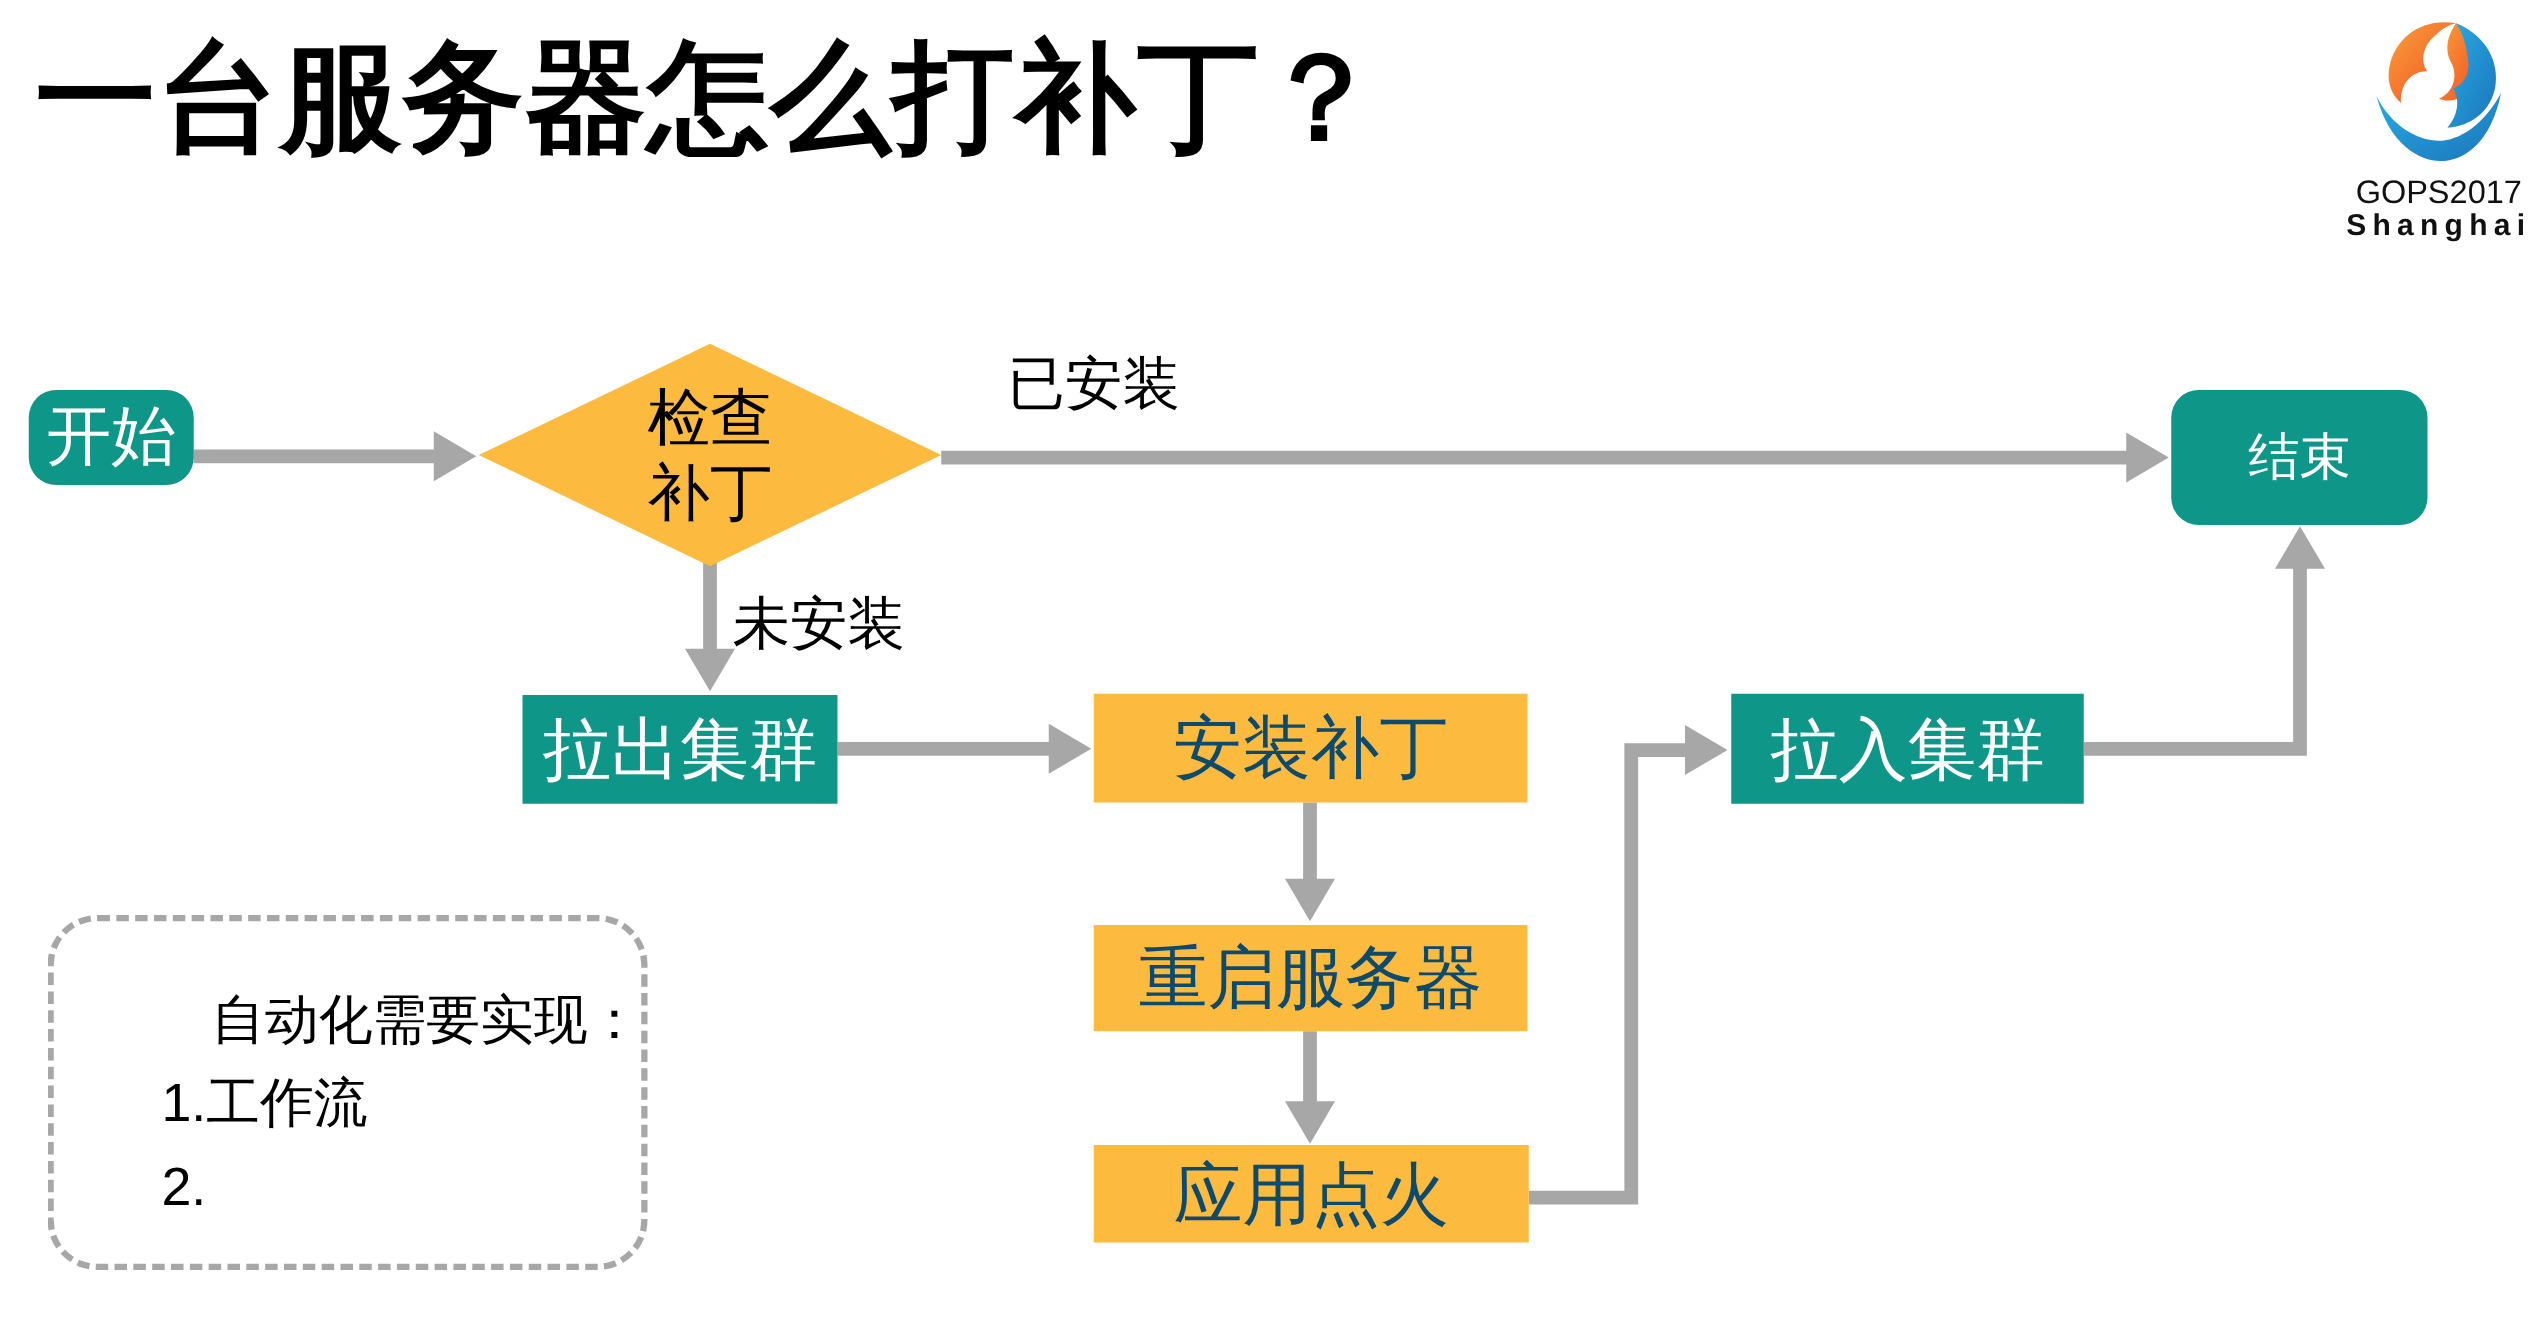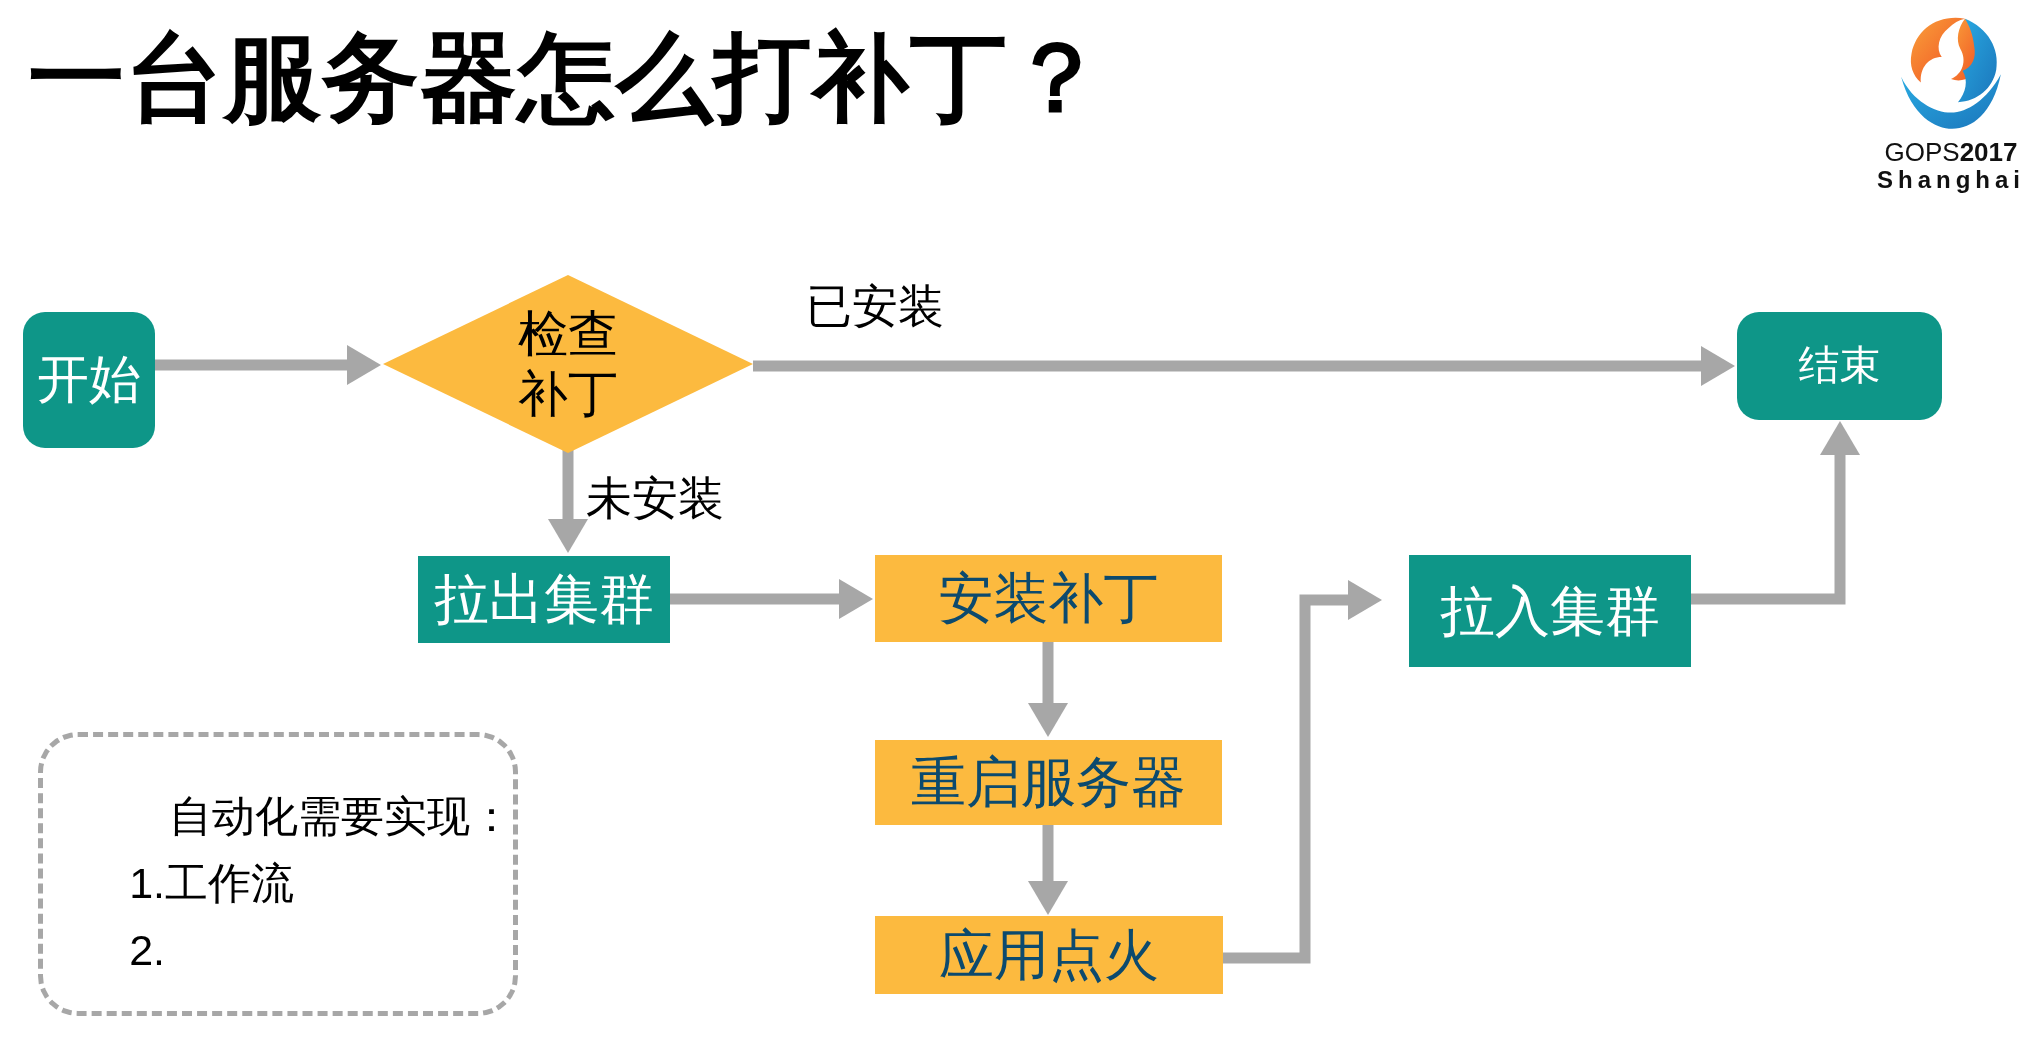--- a/index.html
+++ b/index.html
@@ -10,21 +10,21 @@
   
   .page-title{
     position:absolute;left:28px;top:14px;
     font-size:97px;font-weight:900;letter-spacing:1px;color:#000;white-space:nowrap;
   }
   
   .logo{position:absolute;left:1868px;top:12px;width:166px;text-align:center;}
   .logo .mark{width:116px;height:120px;display:inline-block;}
   .logo .line1{font-size:26px;line-height:28px;color:#111;margin-top:2px;}
   .logo .line1 .b{font-weight:400;}
-  .logo .line1 .y{font-weight:700;}
+  .logo .line1 .y{font-weight:400;}
   .logo .line2{font-size:24px;font-weight:700;letter-spacing:5px;color:#111;line-height:28px;}
   
   .node{
     position:absolute;display:flex;align-items:center;justify-content:center;
     font-size:55px;line-height:1.1;white-space:nowrap;z-index:2;
   }
   .terminal{background:var(--teal);color:#fff;border-radius:22px;}
   .teal-box{background:var(--teal);color:#fff;}
   .orange-box{background:var(--orange);color:#0c4a6e;}
   .diamond{
@@ -99,38 +99,38 @@
   <line class="edge" x1="1048" y1="825" x2="1048" y2="882"></line>
   <polygon class="arrowhead" points="1048,915 1028,881 1068,881"></polygon>
 
   <polyline class="edge" points="1223,958 1305,958 1305,600 1349,600"></polyline>
   <polygon class="arrowhead" points="1382,600 1348,580 1348,620"></polygon>
 
   <polyline class="edge" points="1667,599 1840,599 1840,454"></polyline>
   <polygon class="arrowhead" points="1840,421 1820,455 1860,455"></polygon>
 </svg>
 
-<div class="node terminal" style="left:23px;top:312px;width:132px;height:136px;font-size:52px;">开始</div>
+<div class="node terminal" style="left:23px;top:312px;width:132px;height:76px;font-size:52px;">开始</div>
 
 <div class="node diamond" style="left:383px;top:275px;width:370px;height:178px;">
   <div>检查</div>
   <div>补丁</div>
 </div>
 
 <div class="node terminal" style="left:1737px;top:312px;width:205px;height:108px;font-size:41px;">结束</div>
 
 <div class="node teal-box" style="left:418px;top:556px;width:252px;height:87px;">拉出集群</div>
 
 <div class="node orange-box" style="left:875px;top:555px;width:347px;height:87px;">安装补丁</div>
 
 <div class="node orange-box" style="left:875px;top:740px;width:347px;height:85px;">重启服务器</div>
 
 <div class="node orange-box" style="left:875px;top:916px;width:348px;height:78px;">应用点火</div>
 
-<div class="node teal-box" style="left:1385px;top:555px;width:282px;height:112px;margin-left:24px;">拉入集群</div>
+<div class="node teal-box" style="left:1385px;top:555px;width:282px;height:88px;">拉入集群</div>
 
 <div class="edge-label" style="left:806px;top:276px;">已安装</div>
 <div class="edge-label" style="left:586px;top:468px;">未安装</div>
 
 <div class="note-box">
   <div class="heading">自动化需要实现：</div>
   <div class="row">
     <span class="num">1.</span>
     <span class="txt">工作流</span>
   </div>

